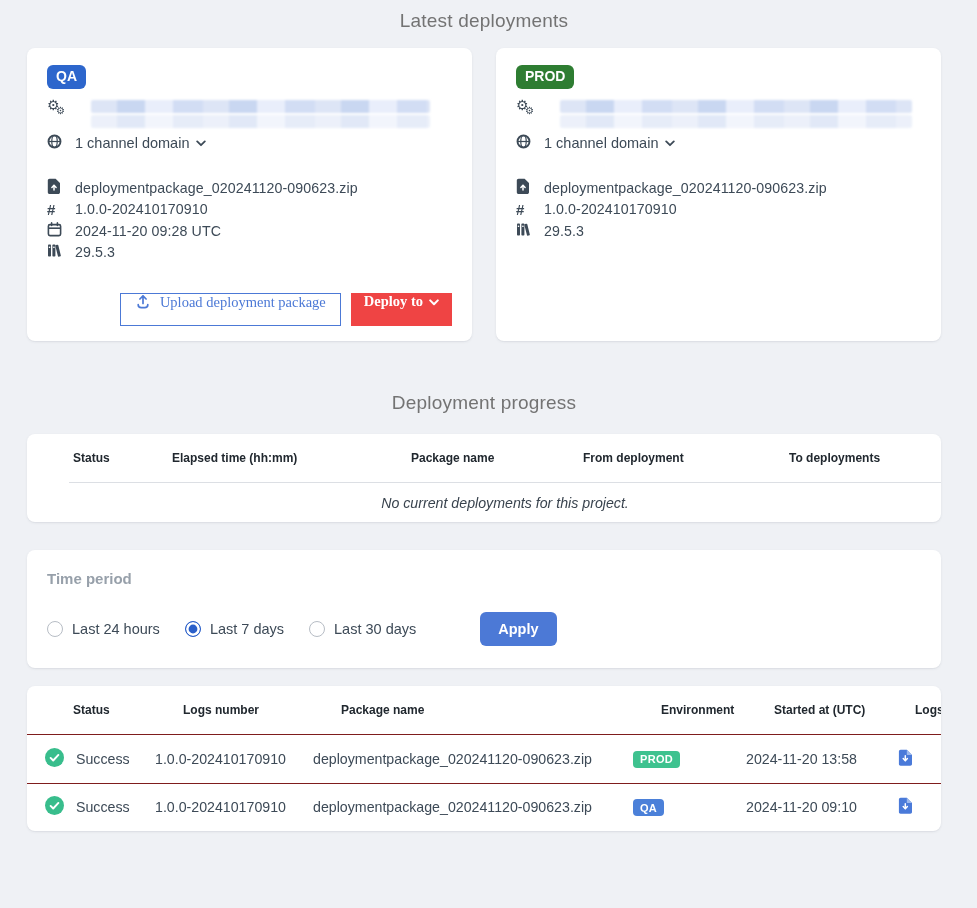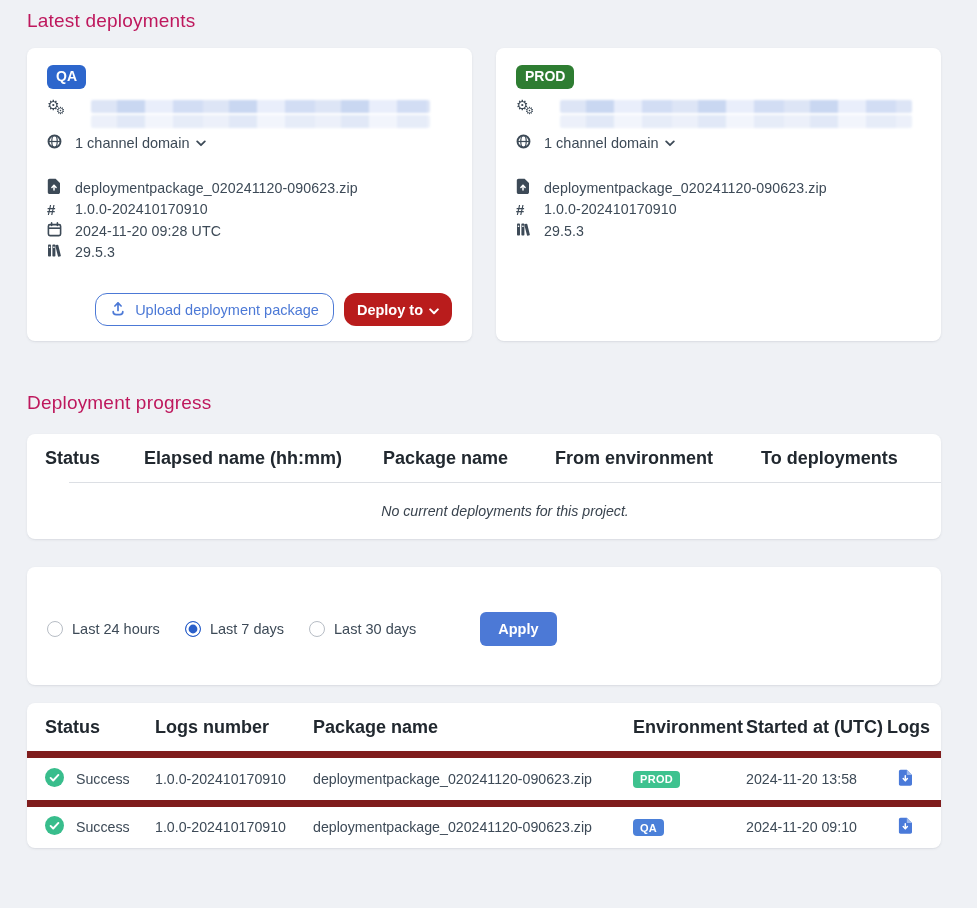--- a/index.html
+++ b/index.html
@@ -8,22 +8,23 @@
     background: #eff1f5;
     font-family: "Liberation Sans", sans-serif;
     color: #3d4a57;
     overflow: hidden;
   }
   .page { padding: 10px 36px 0 27px; width: 977px; }
 
   .section-title {
     font-size: 19px;
     font-weight: 500;
-    color: #be185d;
+    color: #737373;
     letter-spacing: .2px;
+    text-align: center;
   }
   .card {
     background: #fff;
     border-radius: 8px;
     box-shadow: 0 1px 3px rgba(40,50,70,.07), 0 1px 1px rgba(40,50,70,.04);
   }
 
   
   .cards-row { display: flex; gap: 24px; margin-top: 16px; margin-bottom: 51px; }
   .env-card {
@@ -60,40 +61,40 @@
   .env-card.prod-card .redacted { width: 352px; }
 
   .channel-row { display: flex; align-items: center; margin-top: 6px; font-size: 14.5px; cursor: pointer; text-align: right; }
   .channel-row .chev { margin-left: 7px; color: #3d4a57; display: flex; }
 
   .details { margin-top: 25px; }
   .detail-row { display: flex; align-items: center; min-height: 21.5px; font-size: 14.2px; letter-spacing: .1px; }
   .hash-glyph { font-weight: 700; font-size: 15px; }
 
   .card-footer { margin-top: auto; display: flex; justify-content: flex-end; align-items: center; gap: 10px; }
-  .btn { border: none; border-radius: 12px; cursor: pointer; font-family: Liberation Sans, sans-serif; display: inline-flex; align-items: center; }
+  .btn { border: none; border-radius: 0; cursor: pointer; font-family: Liberation Serif, serif; display: inline-flex; }
   .btn-outline {
     height: 33px; padding: 0 14px; gap: 9px;
     background: #fff; border: 1px solid #4c79d6; color: #4c79d6;
     font-size: 14.5px;
   }
   .btn-solid {
     height: 33px; padding: 0 13px; gap: 6px;
-    background: #b91c1c; color: #fff;
+    background: #ef4444; color: #fff;
     font-size: 14.5px; font-weight: 700;
   }
 
   
   .table-card { overflow: hidden; }
   .trow { display: grid; align-items: center; padding: 0 18px; }
-  .thead { height: 48px; font-weight: 700; font-size: 18px; color: #21282f; }
+  .thead { height: 48px; font-weight: 700; font-size: 12px; color: #21282f; margin-left: 28px; }
   .progress-grid { grid-template-columns: 99px 239px 172px 206px 1fr; }
   .history-grid { grid-template-columns: 110px 158px 320px 113px 141px 1fr; }
   .empty-row {
-    height: 57px; border-top: 1px solid #dcdfe4;
+    height: 40px; border-top: 1px solid #dcdfe4;
     display: flex; align-items: center; justify-content: center;
     font-style: italic; font-size: 14.2px; color: #39434e; margin-left: 42px;
   }
   .progress-section { margin-top: 20px; margin-bottom: 28px; }
   .history-filter-card { margin-top: 13px; padding: 20px; height: 118px; }
   .filter-label { color: #97a0aa; font-weight: 700; font-size: 15px; }
   .filter-controls { margin-top: 25px; display: flex; align-items: center; }
   .radio-item { display: flex; align-items: center; margin-right: 25px; font-size: 14.5px; cursor: pointer; }
   .radio-circle {
     width: 16px; height: 16px; border-radius: 50%;
@@ -103,21 +104,21 @@
     border-color: #2a5fc9; background: #2a5fc9;
     box-shadow: inset 0 0 0 2.6px #fff;
   }
   .apply-btn {
     margin-left: 39px; height: 34px; padding: 0 18px;
     background: #4c79d6; color: #fff; border: none; border-radius: 6px;
     font-size: 14.5px; font-weight: 700; cursor: pointer;
     font-family: "Liberation Sans", sans-serif;
   }
   .history-table { margin-top: 18px; }
-  .data-row { height: 48.5px; border-top: 7px solid #7f1d1d; font-size: 14.2px; }
+  .data-row { height: 48.5px; border-top: 1px solid #7f1d1d; font-size: 14.2px; }
   .status-cell { display: flex; align-items: center; gap: 12px; }
   .env-pill {
     display: inline-block; justify-self: start;
     padding: 2.5px 7px; border-radius: 4px;
     color: #fff; font-size: 11px; font-weight: 700; letter-spacing: .3px;
   }
   .env-pill.prod { background: #3ec28f; }
   .env-pill.qa { background: #4b80d9; }
   .logs-col { display: flex; justify-content: center; }
   .logs-btn { background: none; border: none; cursor: pointer; padding: 2px; display: flex; }
@@ -282,29 +283,30 @@
           <span>29.5.3</span>
         </div>
       </div>
     </section>
   </div>
 
   <h1 class="section-title">Deployment progress</h1>
   <section class="card table-card progress-section">
     <div class="trow thead progress-grid">
       <span>Status</span>
-      <span>Elapsed name (hh:mm)</span>
+      <span>Elapsed time (hh:mm)</span>
       <span>Package name</span>
-      <span>From environment</span>
+      <span>From deployment</span>
       <span>To deployments</span>
     </div>
     <div class="empty-row">No current deployments for this project.</div>
   </section>
 
   <section class="card history-filter-card">
+    <div class="filter-label">Time period</div>
     <div class="filter-controls">
       <label class="radio-item">
         <span class="radio-circle"></span>
         <span>Last 24 hours</span>
       </label>
       <label class="radio-item">
         <span class="radio-circle selected"></span>
         <span>Last 7 days</span>
       </label>
       <label class="radio-item">

